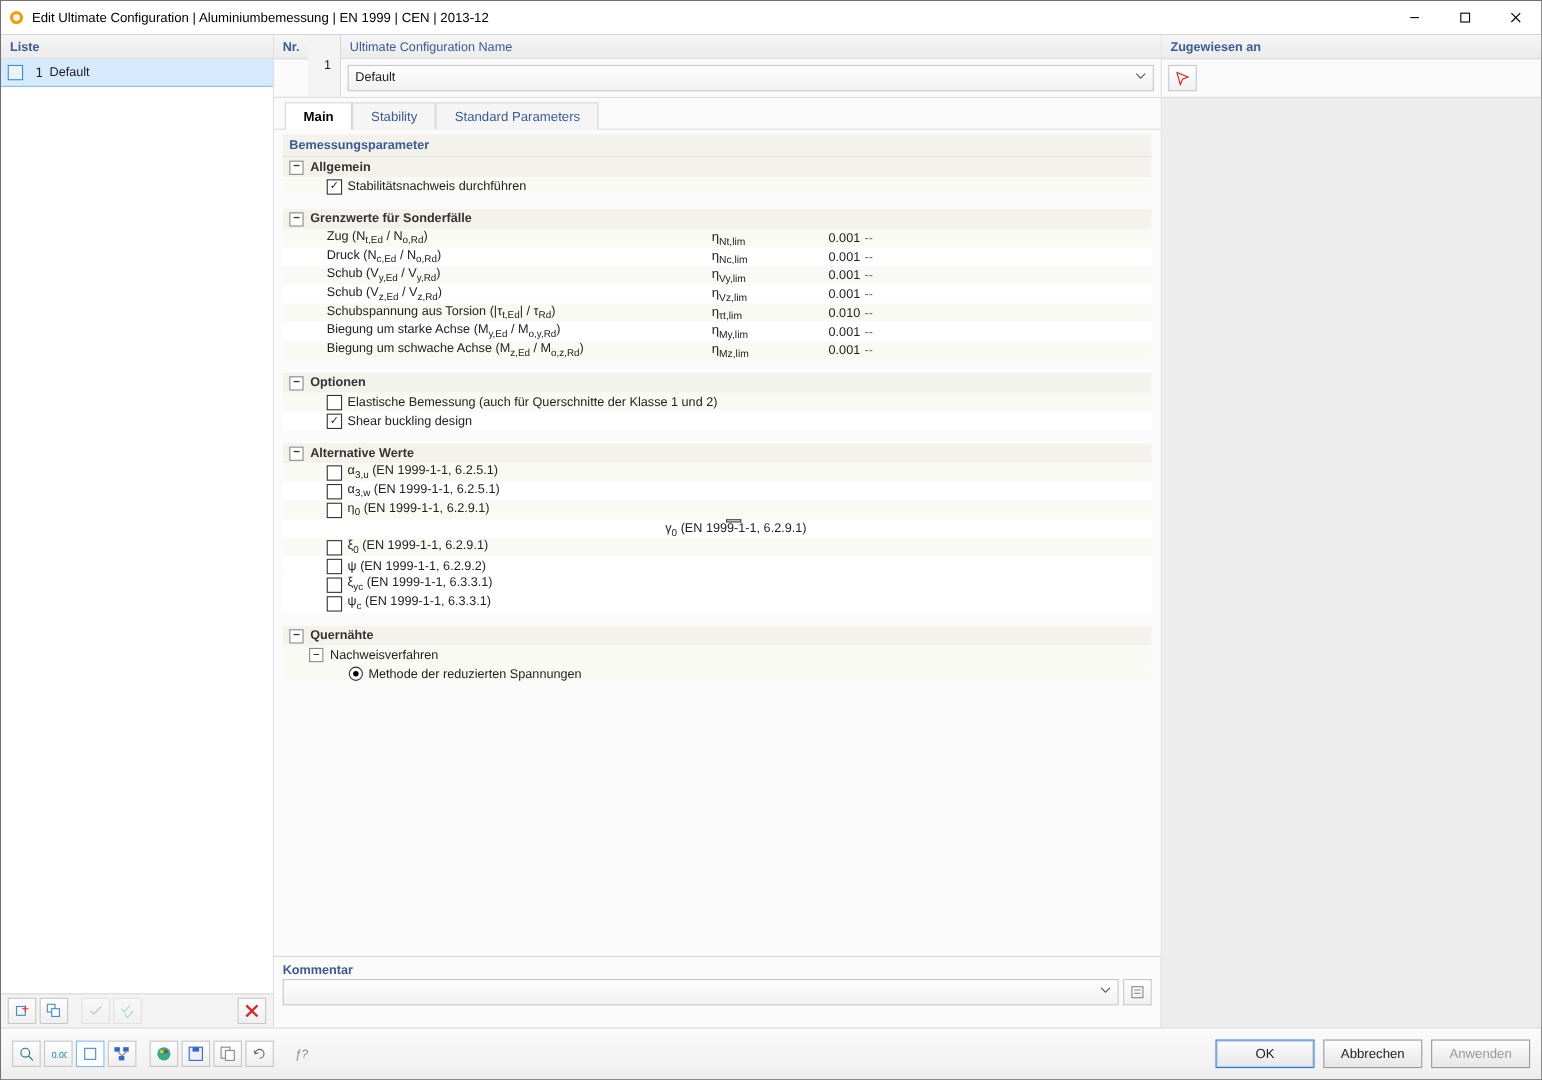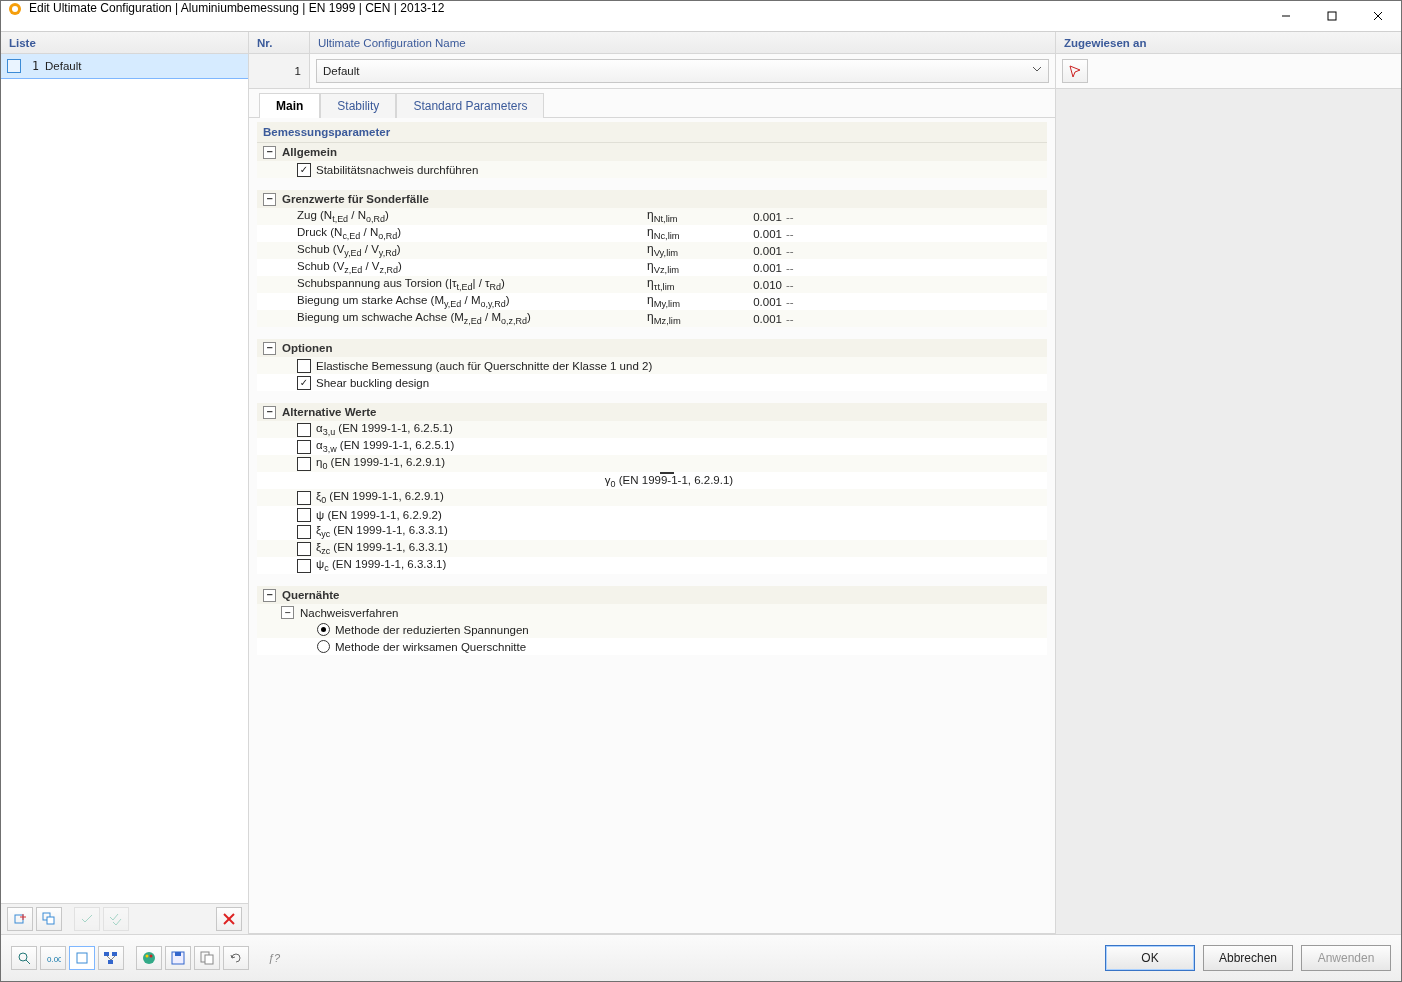--- a/index.html
+++ b/index.html
@@ -1,30 +1,30 @@
 <!DOCTYPE html>
 <html><head>
 <meta charset="utf-8">
 <style>
 html,body{margin:0;padding:0;height:100%;font-family:"Segoe UI",Tahoma,Arial,sans-serif;font-size:11.5px;color:#222;background:#fff;overflow:hidden}
 .window{width:1402px;height:982px;display:flex;flex-direction:column;border:1px solid #707070;box-sizing:border-box;background:#fff}
-.titlebar{height:30px;display:flex;align-items:flex-start;background:#fff;border-bottom:1px solid #d0d0d0}
+.titlebar{height:30px;display:flex;align-items:center;background:#fff;border-bottom:1px solid #d0d0d0}
 .titlebar .ico{width:16px;height:16px;margin:0 6px}
 .titlebar .title{flex:1;font-size:12px;color:#000}
 .tbtn{width:46px;height:29px;display:flex;align-items:center;justify-content:center}
 .body{flex:1;display:flex;min-height:0}
 .leftcol{width:247px;display:flex;flex-direction:column;border-right:1px solid #d7d7d7;background:#fbfbfb}
 .panel-h{height:21px;padding:0 8px;display:flex;align-items:center;font-weight:bold;color:#3b5a9a;background:linear-gradient(#f5f5f5,#ececec);border-bottom:1px solid #d7d7d7}
 .leftlist{flex:1;background:#fff;overflow:auto}
 .listrow{display:flex;align-items:center;height:20px;padding:2px 6px;gap:6px}
 .listrow.sel{background:#d6ebff;outline:1px solid #7fb7ff}
 .sq{width:12px;height:12px;border:1px solid #3b8bd6;background:#eaf4ff}
 .midcol{flex:1;display:flex;flex-direction:column;min-width:0;background:#fbfbfb}
 .toprow{display:flex;height:56px;border-bottom:1px solid #d7d7d7}
-.nrbox{width:60px;display:flex;flex-direction:column;border-right:1px solid #d7d7d7}
+.nrbox{width:60px;display:flex;flex-direction:row;border-right:1px solid #d7d7d7}
 .nrbox .lbl{height:21px;display:flex;align-items:center;padding:0 8px;font-weight:bold;color:#3b5a9a;background:linear-gradient(#f5f5f5,#ececec);border-bottom:1px solid #d7d7d7}
 .nrbox .val{flex:1;display:flex;align-items:center;justify-content:flex-end;padding:0 8px;background:#f3f3f3}
 .namebox{flex:1;display:flex;flex-direction:column;border-right:1px solid #d7d7d7}
 .namebox .lbl{height:21px;display:flex;align-items:center;padding:0 8px;font-weight:normal;color:#3b5a9a;background:linear-gradient(#f5f5f5,#ececec);border-bottom:1px solid #d7d7d7}
 .namebox .ctrl{flex:1;display:flex;align-items:center;padding:3px 6px;background:#fbfbfb}
 .combo{flex:1;height:22px;border:1px solid #c7c7c7;background:linear-gradient(#fefefe,#f1f1f1);display:flex;align-items:center;padding:0 6px;position:relative}
 .combo .arrow{position:absolute;right:6px;top:4px}
 .assignbox{width:345px;display:flex;flex-direction:column}
 .assignbox .lbl{height:21px;display:flex;align-items:center;padding:0 8px;font-weight:bold;color:#3b5a9a;background:linear-gradient(#f5f5f5,#ececec);border-bottom:1px solid #d7d7d7}
 .assignbox .ctrl{flex:1;display:flex;align-items:center;padding:3px 6px;gap:4px}
@@ -283,24 +283,20 @@
                   <span>ξ<sub>0</sub> (EN 1999-1-1, 6.2.9.1)</span>
                 </div>
                 <div class="datarow odd" style="padding-left: 40px;">
                   <span class="chk"></span>
                   <span>ψ (EN 1999-1-1, 6.2.9.2)</span>
                 </div>
                 <div class="datarow odd" style="padding-left: 40px;">
                   <span class="chk"></span>
                   <span>ξ<sub>yc</sub> (EN 1999-1-1, 6.3.3.1)</span>
                 </div>
-                <div class="datarow even" style="padding-left: 40px;">
-                  <span class="chk"></span>
-                  <span>ξ<sub>zc</sub> (EN 1999-1-1, 6.3.3.1)</span>
-                </div>
                 <div class="datarow odd" style="padding-left: 40px;">
                   <span class="chk"></span>
                   <span>ψ<sub>c</sub> (EN 1999-1-1, 6.3.3.1)</span>
                 </div>
               </div>
 
             <div style="height:12px"></div>
             <div class="secrow">
               <span class="toggle">−</span>
               <span>Quernähte</span>
@@ -309,26 +305,42 @@
               <span class="toggle">−</span>
               <span>Nachweisverfahren</span>
             </div>
             <div id="sec-quer">
                 <div class="datarow even" style="padding-left: 60px;">
                   <span class="radio">
                     <span class="dot"></span>
                   </span>
                   <span>Methode der reduzierten Spannungen</span>
                 </div>
-                <div class="datarow odd" style="padding-left: 60px;">
-                  <span class="radio"></span>
-                  <span>Methode der wirksamen Querschnitte</span>
-                </div>
               </div>
             <div style="height:180px"></div>
+          </div>
+          <div class="commentbox">
+            <div class="lbl">Kommentar</div>
+            <div class="commentrow">
+              <div class="combo" style="flex:1;height:22px">
+                <span></span>
+                <span class="arrow">
+                    <svg width="10" height="10">
+                      <path d="M1 3 L5 7 L9 3" fill="none" stroke="#555"></path>
+                    </svg>
+                  </span>
+              </div>
+              <div class="iconbtn">
+                  <svg width="14" height="14">
+                    <rect x="2" y="2" width="10" height="10" fill="none" stroke="#888"></rect>
+                    <line x1="4" y1="5" x2="10" y2="5" stroke="#888"></line>
+                    <line x1="4" y1="8" x2="10" y2="8" stroke="#888"></line>
+                  </svg>
+                </div>
+            </div>
           </div>
         </div>
         <div style="width:345px;background:#fbfbfb">
           <div class="mask"></div>
         </div>
       </div>
     </div>
   </div>
 
   <div class="footer">

